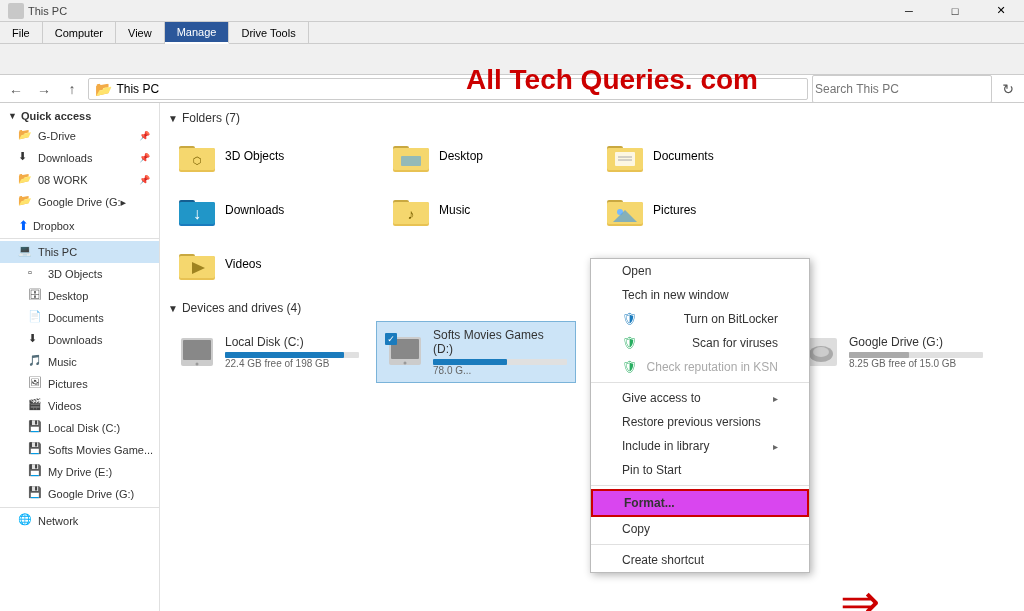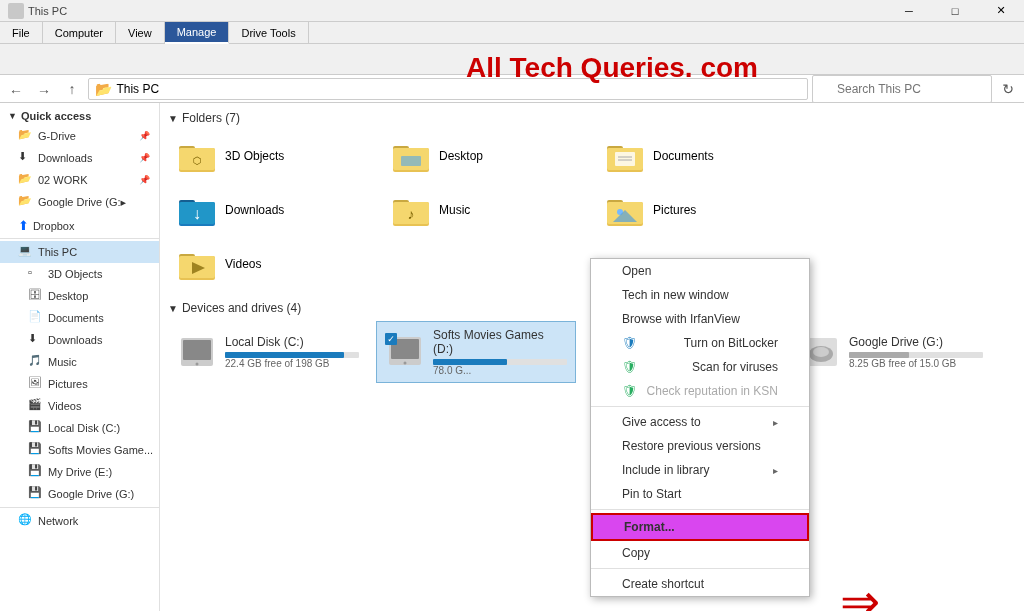--- a/index.html
+++ b/index.html
@@ -17,24 +17,24 @@
     .ribbon-tabs { display: flex; height: 22px; border-bottom: 1px solid #ccc; }
     .ribbon-tab { padding: 0 12px; display: flex; align-items: center; font-size: 11px; cursor: pointer; border-right: 1px solid #ccc; }
     .ribbon-tab.active { background: #fff; border-bottom: 2px solid #fff; margin-bottom: -1px; }
     .ribbon-tab.manage { background: #2b579a; color: #fff; }
     .ribbon-content { height: 30px; display: flex; align-items: center; padding: 0 8px; gap: 8px; }
 
     
     .address-bar { height: 28px; background: #fff; border-bottom: 1px solid #ccc; display: flex; align-items: center; padding: 0 4px; gap: 4px; }
     .nav-btn { width: 24px; height: 22px; display: flex; align-items: center; justify-content: center; border: none; background: transparent; cursor: pointer; color: #555; font-size: 14px; }
     .address-path { flex: 1; height: 22px; border: 1px solid #ccc; border-radius: 2px; padding: 0 6px; font-size: 12px; display: flex; align-items: center; }
-    .search-box { width: 180px; height: 28px; border: 1px solid #ccc; border-radius: 2px; padding: 0 24px; font-size: 12px; }
-
-    
-    .watermark { position: absolute; top: 52px; left: 200px; right: 0; text-align: center; font-size: 28px; font-weight: bold; color: #cc0000; font-family: Arial, sans-serif; pointer-events: none; z-index: 100; }
+    .search-box { width: 180px; height: 28px; border: 1px solid #ccc; border-radius: 2px; padding: 0 2px; font-size: 12px; }
+
+    
+    .watermark { position: absolute; top: 64px; left: 200px; right: 0; text-align: center; font-size: 28px; font-weight: bold; color: #cc0000; font-family: Arial, sans-serif; pointer-events: none; z-index: 100; }
 
     
     .main-layout { display: flex; height: calc(611px - 80px); }
 
     
     .sidebar { width: 160px; background: #fff; border-right: 1px solid #e0e0e0; overflow-y: auto; padding: 4px 0; flex-shrink: 0; }
     .sidebar-section { margin-bottom: 2px; }
     .sidebar-header { display: flex; align-items: center; padding: 3px 8px; font-size: 11px; font-weight: bold; color: #333; cursor: pointer; }
     .sidebar-header .arrow { margin-right: 4px; font-size: 9px; }
     .sidebar-item { display: flex; align-items: center; padding: 3px 8px 3px 18px; font-size: 11px; color: #333; cursor: pointer; white-space: nowrap; overflow: hidden; text-overflow: ellipsis; }
@@ -137,21 +137,21 @@
         <span>G-Drive</span>
         <span class="pin-icon">📌</span>
       </div>
       <div class="sidebar-item">
         <span class="item-icon">⬇</span>
         <span>Downloads</span>
         <span class="pin-icon">📌</span>
       </div>
       <div class="sidebar-item">
         <span class="item-icon">📂</span>
-        <span>02 WORK</span>
+        <span>08 WORK</span>
         <span class="pin-icon">📌</span>
       </div>
       <div class="sidebar-item">
         <span class="item-icon">📂</span>
         <span>Google Drive (G:▸</span>
       </div>
     </div>
 
     <div class="sidebar-section">
       <div class="sidebar-item">
@@ -380,23 +380,20 @@
     <div style="position:absolute; left:450px; top:430px; font-size:11px; color:#333;">Ein to Start</div>
 
     <div class="context-menu">
       <div class="ctx-item">
           <span>Open</span>
         </div>
       <div class="ctx-item">
           <span>Tech in new window</span>
         </div>
       <div class="ctx-item">
-          <span>Browse with IrfanView</span>
-        </div>
-      <div class="ctx-item">
         <span style="color:#1a7bbd;margin-right:4px;">🛡</span>
         <span>Turn on BitLocker</span>
       </div>
       <div class="ctx-item">
         <span style="color:#27ae60;margin-right:4px;">🛡</span>
         <span>Scan for viruses</span>
       </div>
       <div class="ctx-item disabled">
         <span style="color:#27ae60;margin-right:4px;">🛡</span>
         <span>Check reputation in KSN</span>

